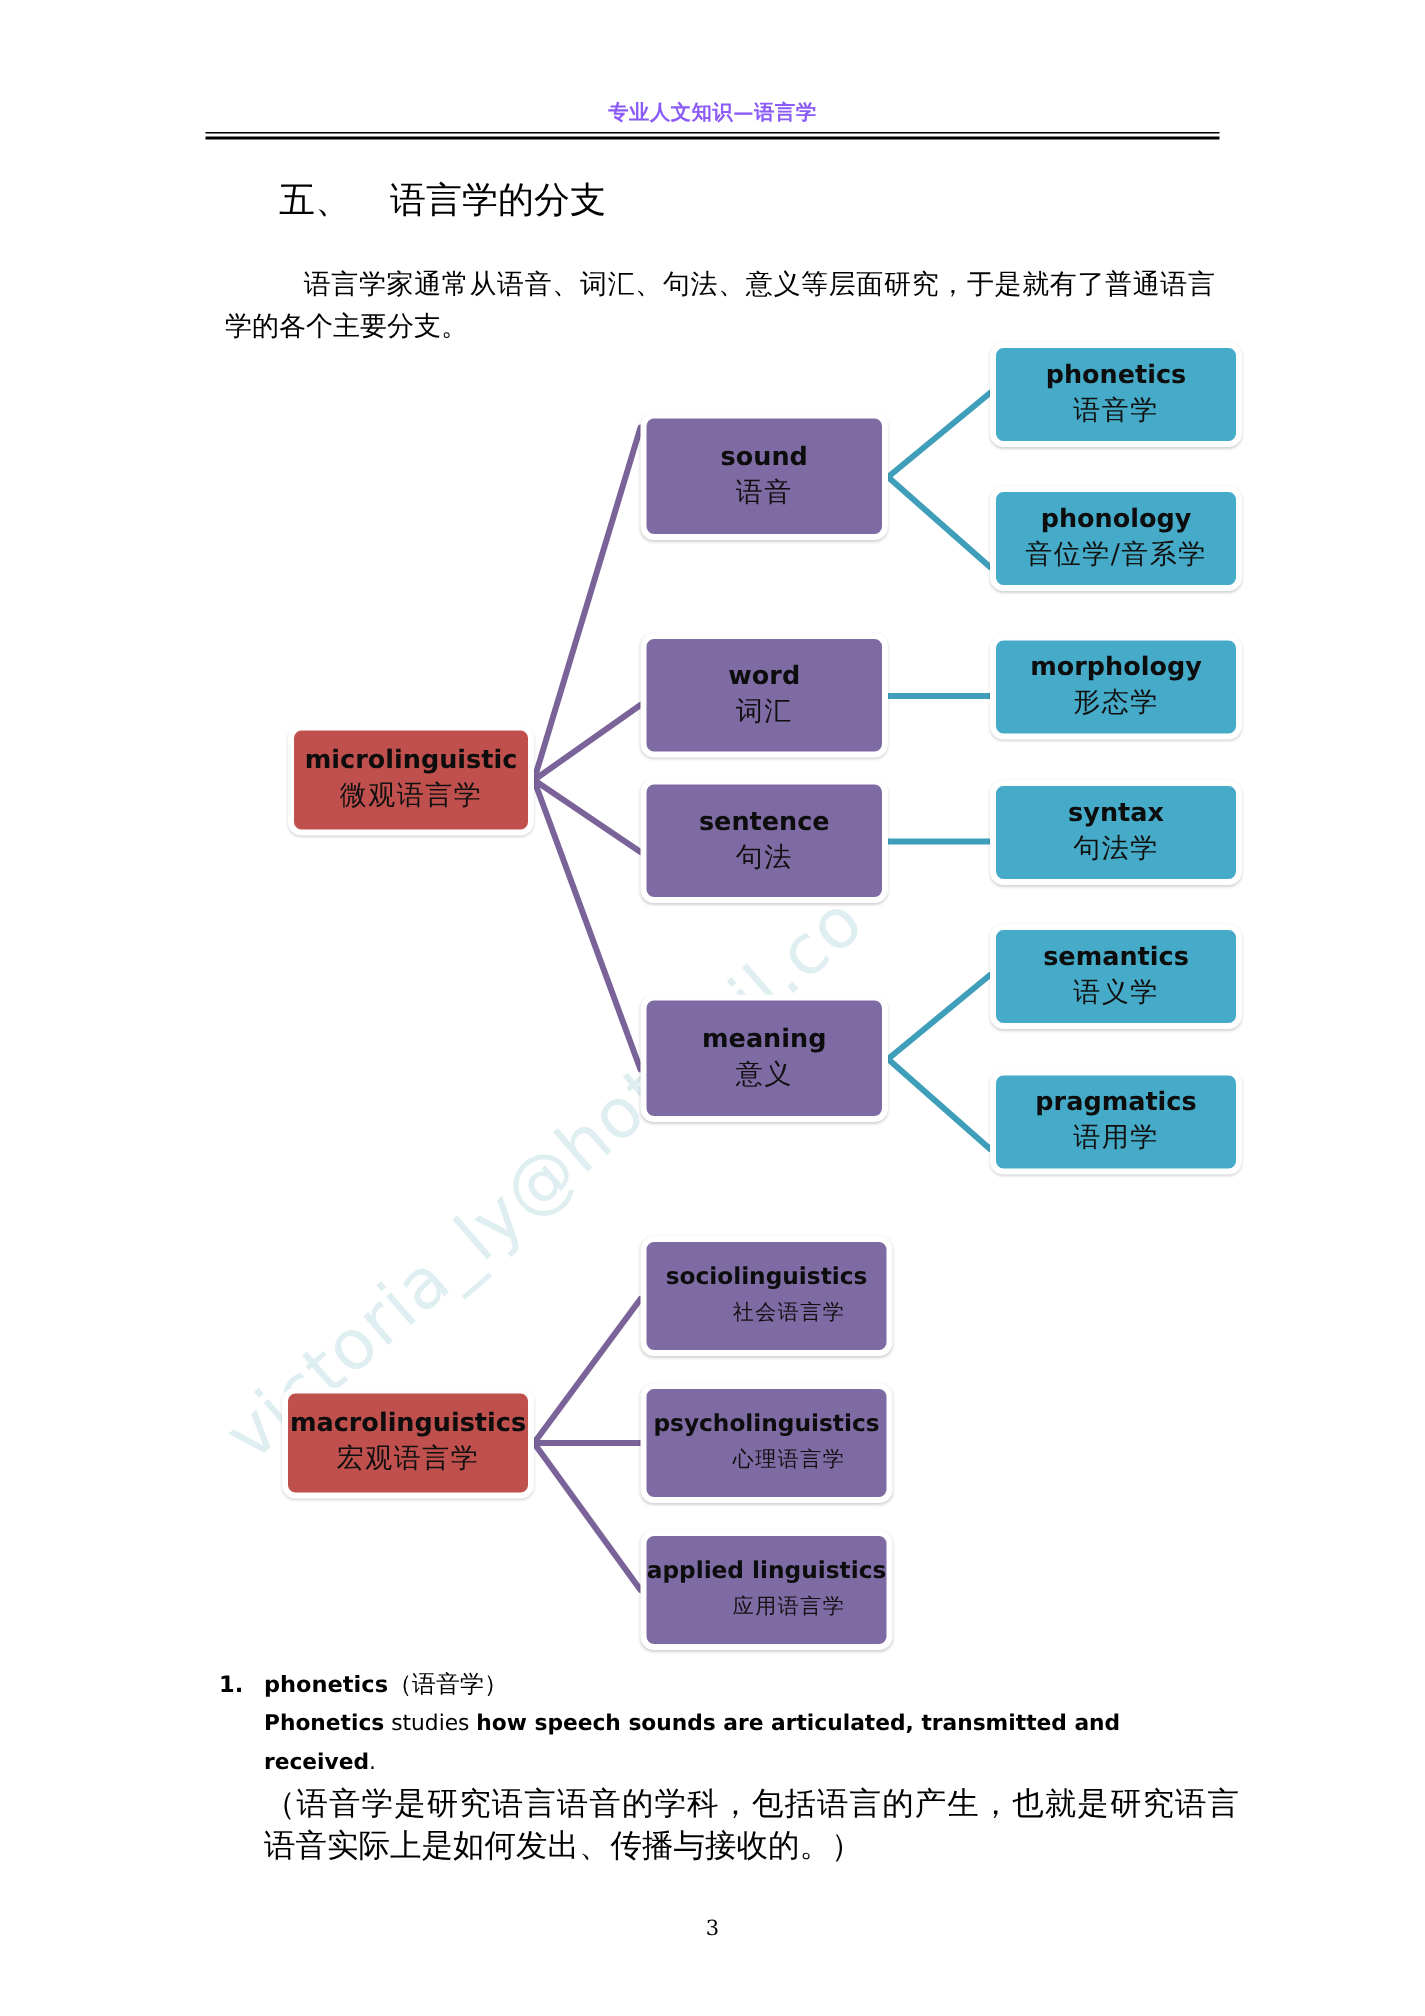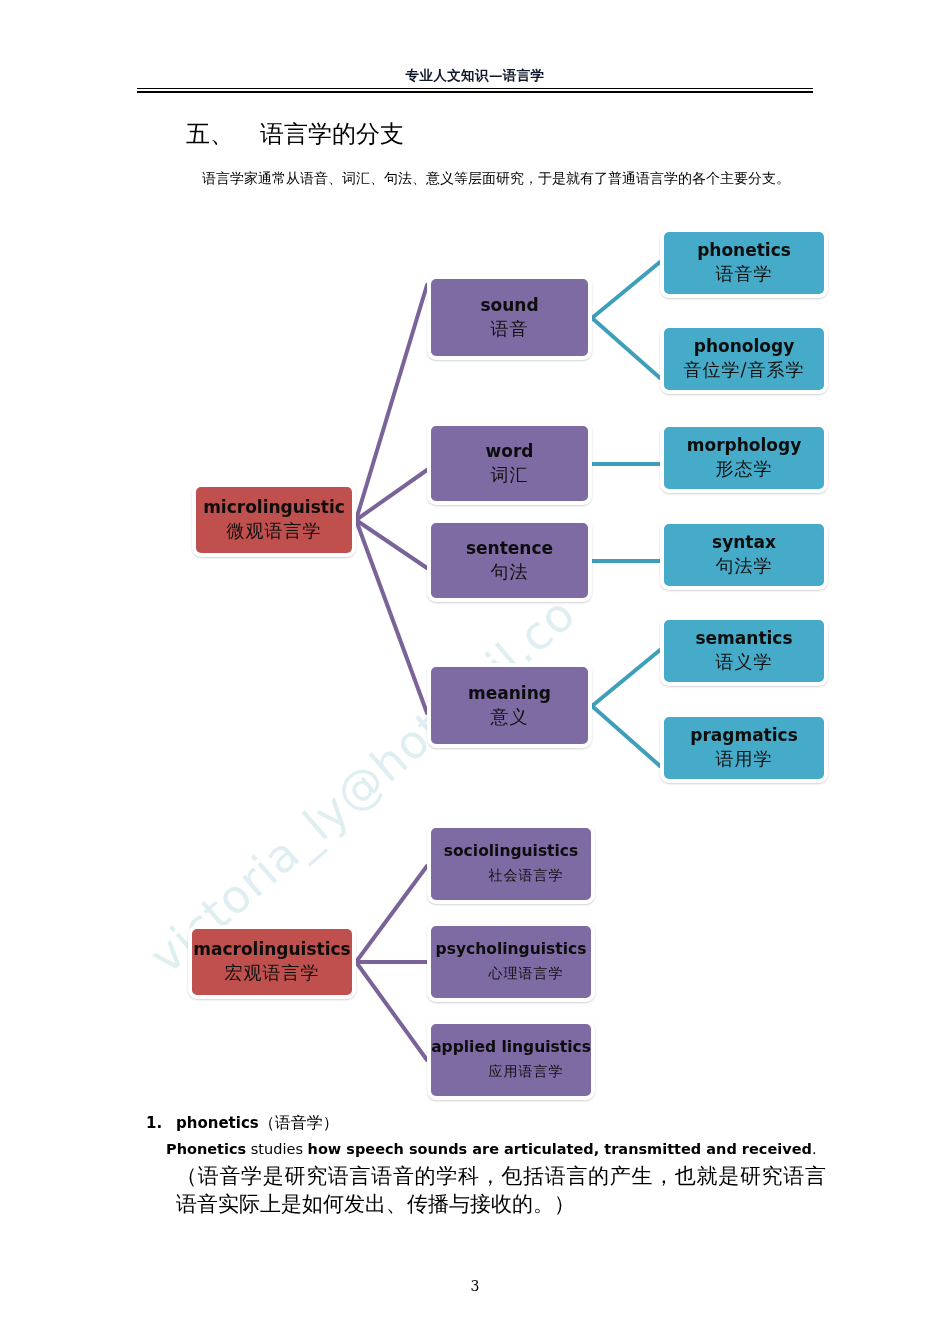--- a/index.html
+++ b/index.html
@@ -27,21 +27,21 @@
     left: 137px;
     top: 66px;
     width: 676px;
     text-align: center;
   }
   .header-text {
     font-family: "DejaVu Serif", "Liberation Serif", serif;
     font-size: 13.5px;
     font-weight: 700;
     letter-spacing: 0.4px;
-    color: #0f172a;
+    color: #8b5cf6;
     line-height: 18px;
   }
   .header-rule-thin {
     position: absolute;
     left: 137px;
     top: 88px;
     width: 676px;
     height: 1px;
     background: #000000;
   }
@@ -65,24 +65,24 @@
     color: #000;
     white-space: pre;
     margin-left: 40px;
   }
   .section-num { margin-right: 26px; }
 
   
   .intro {
     position: absolute;
     left: 150px;
-    top: 164px;
+    top: 176px;
     width: 660px;
     font-family: "DejaVu Serif", "Liberation Serif", serif;
-    font-size: 14px;
+    font-size: 18px;
     line-height: 28px;
     color: #000;
     text-align: justify;
   }
   .intro .indent { display: inline-block; width: 52px; }
 
   
   .watermark {
     position: absolute;
     left: 175px;
@@ -168,21 +168,21 @@
     color: #000;
     white-space: pre;
   }
   .entry-head .num { display: inline-block; width: 30px; }
   .entry-head .zh {
     font-family: "DejaVu Serif", "Liberation Serif", serif;
     font-weight: 400;
     font-size: 16px;
   }
   .entry-en {
-    margin-left: 20px;
+    margin-left: 30px;
     font-family: "DejaVu Sans", "Liberation Sans", sans-serif;
     font-size: 14.5px;
     line-height: 26px;
     color: #000;
   }
   .entry-en .b { font-weight: 700; }
   .entry-en .r { font-weight: 400; }
   .entry-zh {
     margin-left: 30px;
     font-family: "DejaVu Serif", "Liberation Serif", serif;

